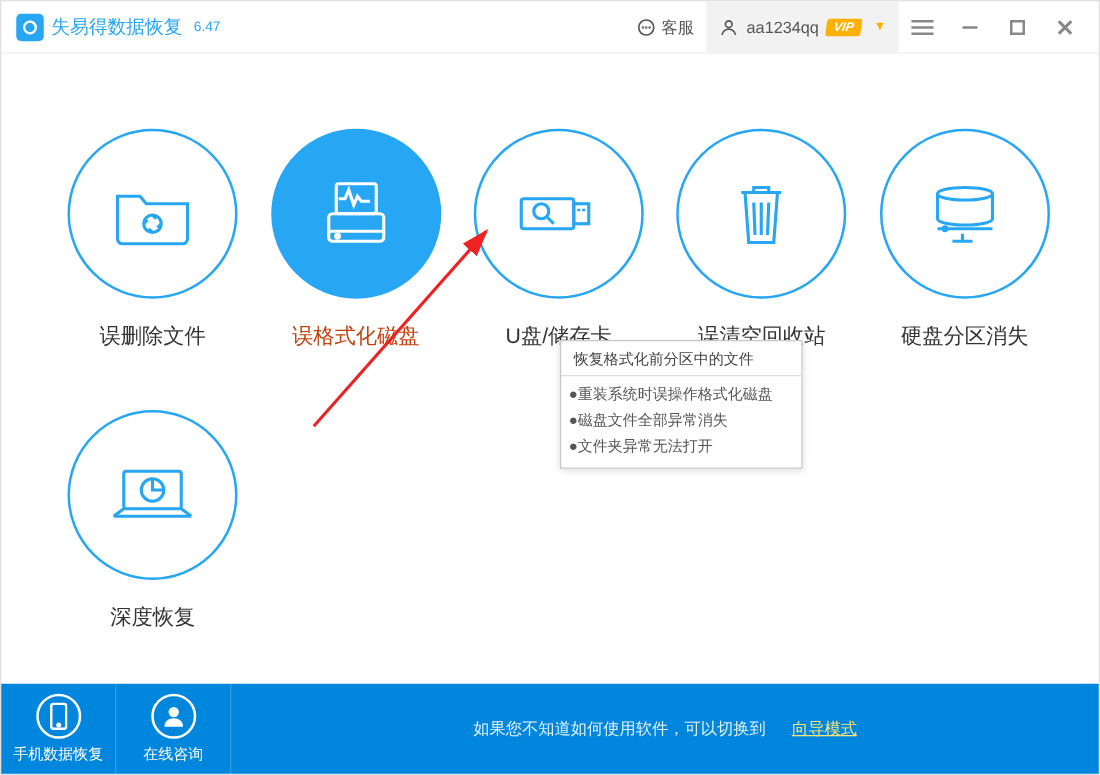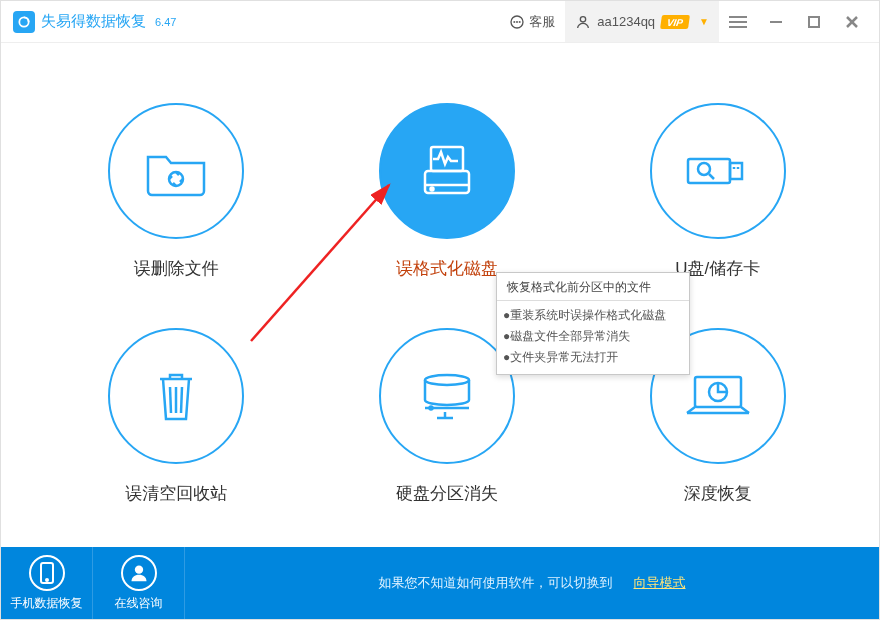--- a/index.html
+++ b/index.html
@@ -52,21 +52,21 @@
   }
   .caret-down { margin-left: 4px; color: #ffb000; font-size: 10px; }
   .win-btn { width: 38px; text-align: center; color: #888; font-size: 18px; }
 
   .main {
     flex: 1;
     position: relative;
   }
   .grid {
     display: grid;
-    grid-template-columns: repeat(3, 1fr);
+    grid-template-columns: repeat(5, 1fr);
     grid-template-rows: repeat(2, 1fr);
     width: 100%;
     height: 100%;
     padding: 36px 26px 18px 40px;
   }
   .cell {
     display: flex; flex-direction: column; align-items: center; justify-content: center;
     gap: 18px; cursor: pointer;
   }
   .circle {
@@ -85,21 +85,20 @@
   .tooltip {
     position: absolute;
     left: 447px; top: 229px;
     width: 194px;
     background: #fff;
     border: 1px solid #c8c8c8;
     box-shadow: 0 2px 6px rgba(0,0,0,0.15);
     font-size: 12px;
     color: #555;
     z-index: 10;
-    margin-left: 48px;
   }
   .tooltip-title {
     padding: 6px 10px 4px 10px;
     color: #444;
     border-bottom: 1px solid #ddd;
   }
   .tooltip-body { padding: 4px 4px 6px 6px; }
   .tooltip-body div { padding: 2px 0; }
 
   .arrow-svg {

